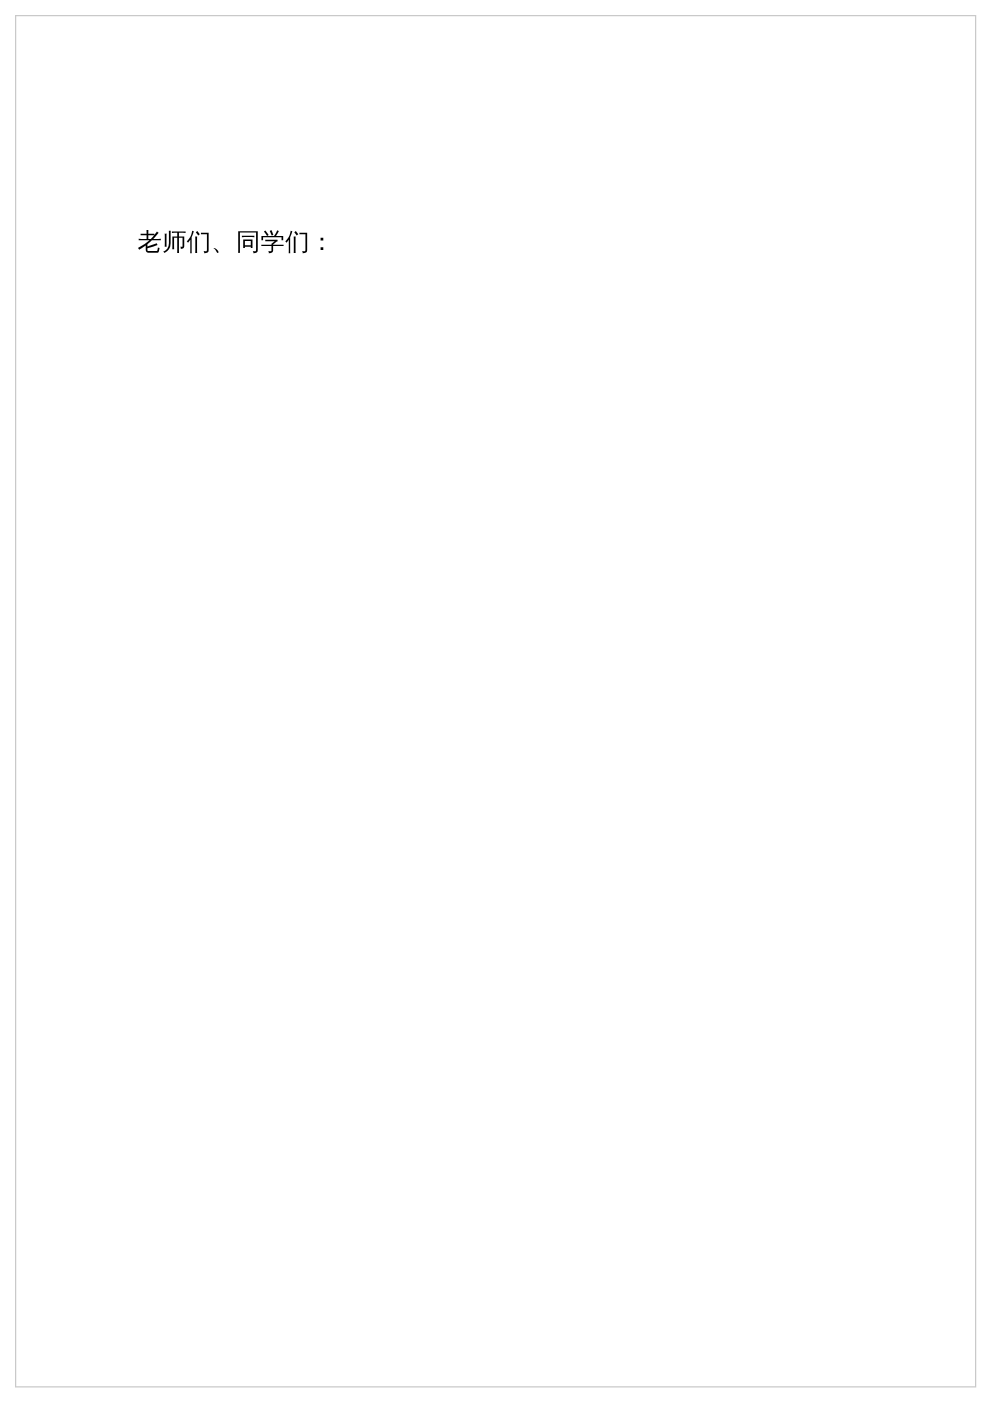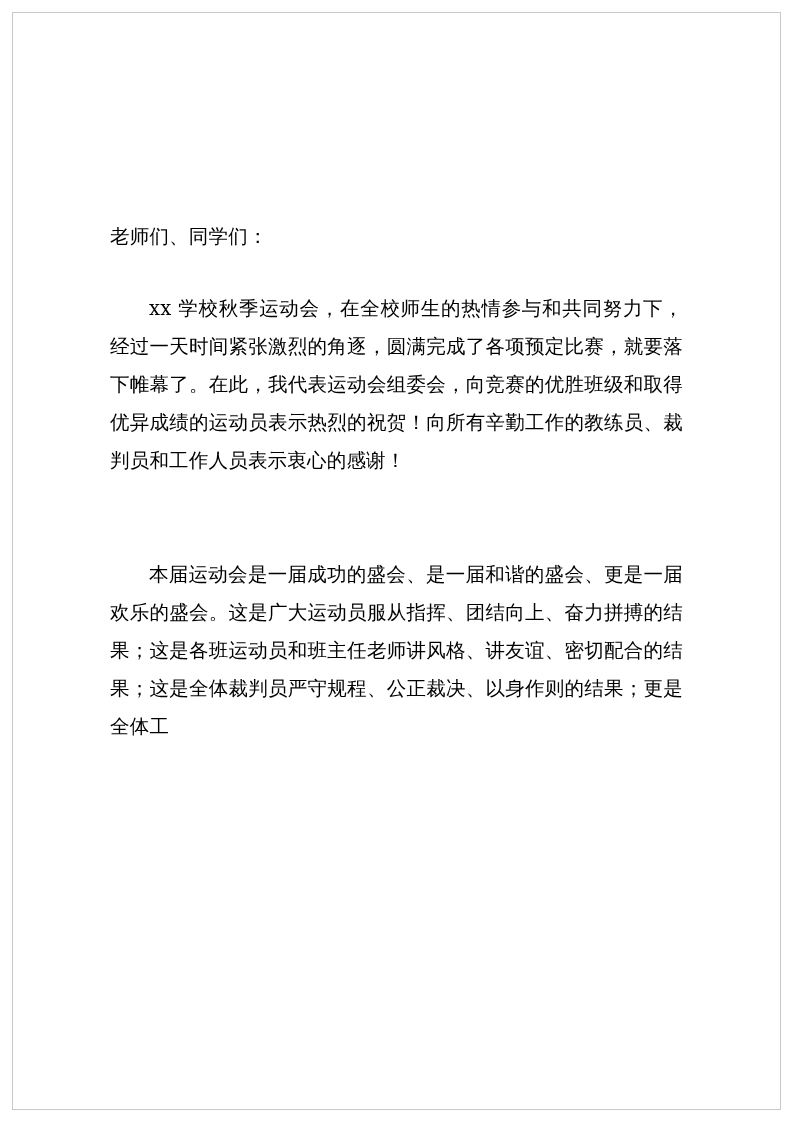--- a/index.html
+++ b/index.html
@@ -28,21 +28,20 @@
     right: 12px;
     bottom: 12px;
     border: 1px solid #c9c9c9;
     pointer-events: none;
   }
   .content {
     position: absolute;
     left: 110px;
     top: 175px;
     width: 573px;
-    margin-top: 43px;
   }
   .para {
     font-size: 19.5px;
     line-height: 38px;
     text-align: justify;
     text-justify: inter-ideograph;
     letter-spacing: 0.2px;
     margin: 0;
   }
   .para.indent {
@@ -56,23 +55,21 @@
 
 <div class="page">
   <div class="page-border"></div>
 
   <div class="content">
 
     <p class="para">老师们、同学们：</p>
 
     <div class="gap-small"></div>
 
-    <p class="para indent">xx 学校秋季运动会，在全校师生的热情参与和共同努力下，经过一天时间紧张激烈的角逐，圆满完成了各项预定比赛，就要落下帷幕了。在此，我代表运动会组委会，向竞赛的优胜班级和取得优异成绩的运动员表示热烈的祝贺！向所有辛勤工作的教练员、裁判员和工作人员表示衷心的感谢！</p>
 
     <div class="gap-med"></div>
 
 
     <div class="gap-med"></div>
 
-    <p class="para indent">本届运动会是一届成功的盛会、是一届和谐的盛会、更是一届欢乐的盛会。这是广大运动员服从指挥、团结向上、奋力拼搏的结果；这是各班运动员和班主任老师讲风格、讲友谊、密切配合的结果；这是全体裁判员严守规程、公正裁决、以身作则的结果；更是全体工</p>
 
   </div>
 </div>
 
 </body></html>

